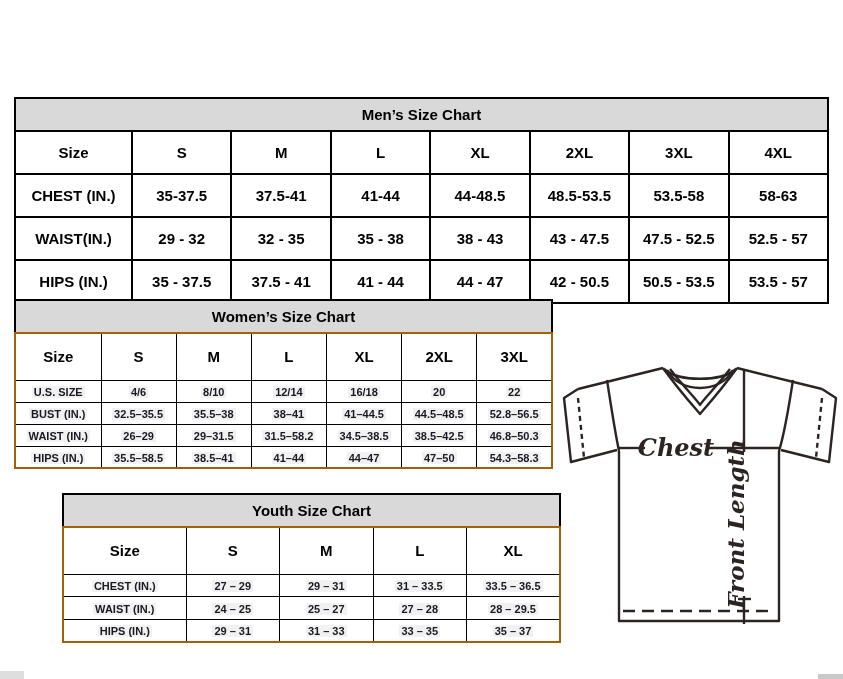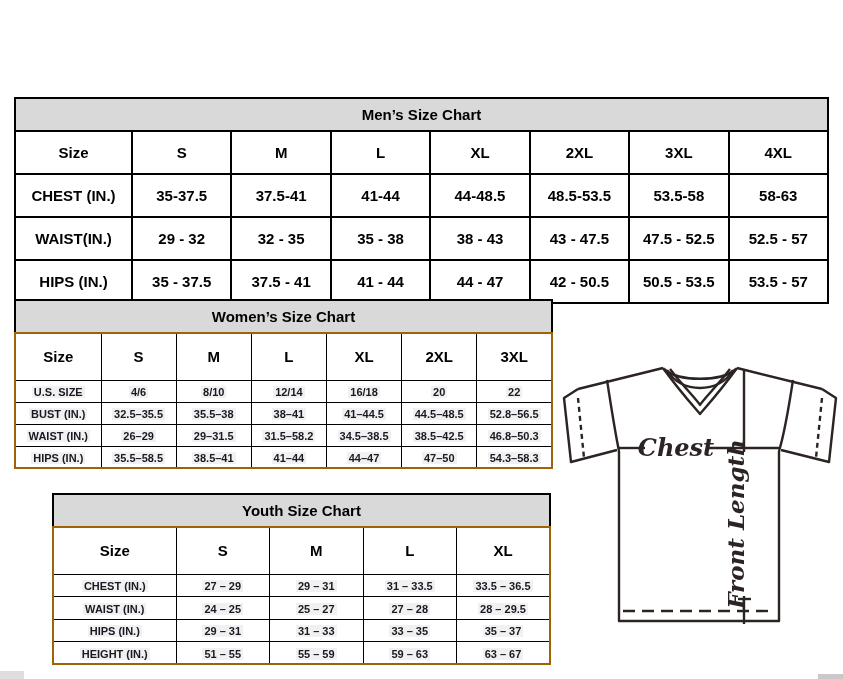--- a/index.html
+++ b/index.html
@@ -153,21 +153,21 @@
             <td><span>38.5–41</span></td>
             <td><span>41–44</span></td>
             <td><span>44–47</span></td>
             <td><span>47–50</span></td>
             <td><span>54.3–58.3</span></td>
           </tr>
         </tbody>
       </table>
   </div>
 
-  <div class="chart youth" style="left:14px; top:493px; width:499px;padding-left:38px;">
+  <div class="chart youth" style="left:24px; top:493px; width:499px;padding-left:38px;">
     <div class="bar">Youth Size Chart</div>
     <table class="small-t">
       <colgroup>
           <col style="width:123px">
         </colgroup>
     <thead>
           <tr>
             <th>Size</th>
             <th>S</th>
             <th>M</th>
@@ -190,27 +190,20 @@
             <td><span>27 – 28</span></td>
             <td><span>28 – 29.5</span></td>
           </tr>
           <tr>
             <th><span>HIPS (IN.)</span></th>
             <td><span>29 – 31</span></td>
             <td><span>31 – 33</span></td>
             <td><span>33 – 35</span></td>
             <td><span>35 – 37</span></td>
           </tr>
-          <tr>
-            <th><span>HEIGHT (IN.)</span></th>
-            <td><span>51 – 55</span></td>
-            <td><span>55 – 59</span></td>
-            <td><span>59 – 63</span></td>
-            <td><span>63 – 67</span></td>
-          </tr>
         </tbody>
       </table>
   </div>
 
   <svg id="jersey" viewBox="555 353 288 280">
 
     <path d="M 663,368 L 578,389"></path>
     <path d="M 737,368 L 822,389"></path>
 
     <path d="M 578,389 L 564,398 L 571,462 L 617,450"></path>

